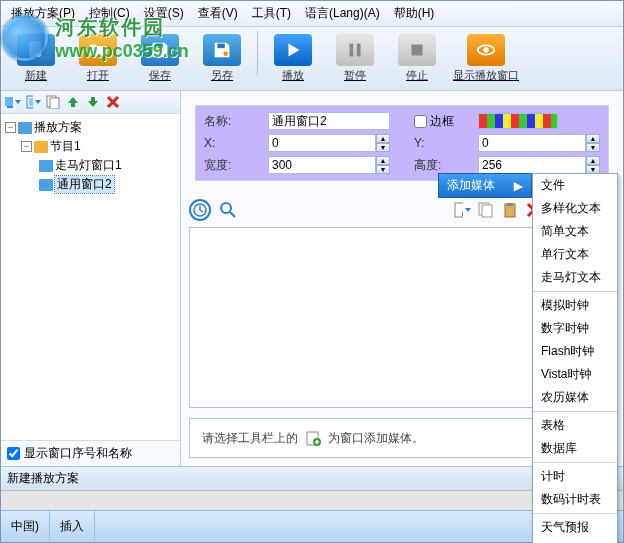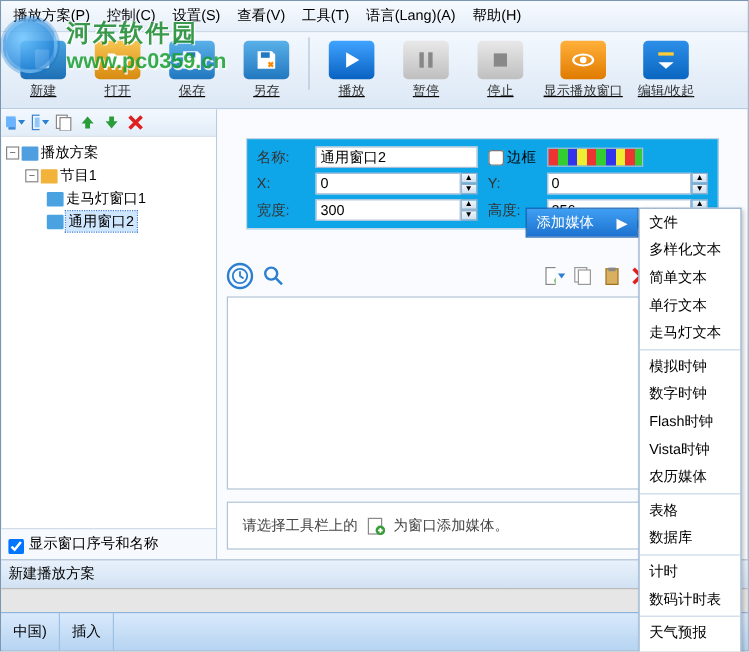--- a/index.html
+++ b/index.html
@@ -24,23 +24,23 @@
 .body-area { display: flex; flex: 1; overflow: hidden; }
 .left-pane { width: 180px; border-right: 1px solid #b8cce0; display: flex; flex-direction: column; background: #fff; }
 .left-tb { display: flex; gap: 4px; padding: 3px 4px; border-bottom: 1px solid #d0dcea; align-items: center; background: linear-gradient(#f3f8fe,#e2edf8); }
 .sm-ic { width: 16px; height: 16px; display: inline-flex; align-items: center; justify-content: center; }
 .tree { flex: 1; padding: 4px 2px; overflow: auto; }
 .tree-node { display: flex; align-items: center; gap: 2px; padding: 1px 0 1px 2px; white-space: nowrap; }
 .ind1 { padding-left: 18px; } .ind2 { padding-left: 36px; }
 .exp { width: 11px; height: 11px; border: 1px solid #888; display: inline-flex; align-items: center; justify-content: center; font-size: 9px; line-height: 1; background: #fff; color: #555; }
 .node-ic { width: 14px; height: 12px; background: #4f9fe0; display: inline-block; border-radius: 1px; }
 .sel { background: #cfe6ff; outline: 1px dotted #3a7bd5; padding: 0 2px; }
-.chk-row { padding: 4px 6px; border-top: 1px solid #d0dcea; display: flex; align-items: flex-end; gap: 4px; background: #f6f9fd; }
+.chk-row { padding: 4px 6px; border-top: 1px solid #d0dcea; display: flex; align-items: center; gap: 4px; background: #f6f9fd; }
 .right-pane { flex: 1; display: flex; flex-direction: column; background: #f9fbfe; }
-.prop-grid { border: 1px solid #c5d5e6; margin: 24px; padding: 6px 8px; background: #0ea5e9; display: grid; grid-template-columns: 40px 1fr 40px 1fr; gap: 4px 9px; align-items: center; }
+.prop-grid { border: 1px solid #c5d5e6; margin: 14px; padding: 6px 8px; background: #c4b5fd; display: grid; grid-template-columns: 40px 1fr 40px 1fr; gap: 4px 24px; align-items: center; }
 .prop-grid label { color: #333; }
 .prop-grid input[type=text] { border: 1px solid #a8bed6; padding: 1px 3px; height: 18px; width: 100%; }
 .spin { display: flex; }
 .spin input { flex: 1; }
 .spin .sp-btns { width: 14px; display: flex; flex-direction: column; }
 .spin .sp-btns div { flex: 1; border: 1px solid #9ab2cc; background: linear-gradient(#f0f6fc,#d0dfef); font-size: 7px; text-align: center; line-height: 7px; }
 .chk { display: inline-flex; align-items: center; gap: 3px; }
 .color-sample { width: 80px; height: 16px; border: 1px solid #a8bed6; background: repeating-linear-gradient(90deg,#e33 0 8px,#3c3 8px 16px,#33e 16px 24px,#ee3 24px 32px); }
 .media-tb { display: flex; gap: 6px; padding: 4px 8px; align-items: center; }
 .media-tb .grow { flex: 1; }
@@ -150,29 +150,20 @@
     </div>
     <div class="tool-btn" style="width:72px">
       <div class="ic ic-eye">
           <svg class="icon-svg" viewBox="0 0 24 24">
             <ellipse cx="12" cy="12" rx="9" ry="5" fill="none" stroke="#fff" stroke-width="2"></ellipse>
             <circle cx="12" cy="12" r="3" fill="#fff"></circle>
           </svg>
         </div>
       <div class="lbl">显示播放窗口</div>
     </div>
-    <div class="tool-btn">
-      <div class="ic ic-collapse">
-          <svg class="icon-svg" viewBox="0 0 24 24">
-            <path d="M5 14l7 6 7-6z" fill="#fff"></path>
-            <rect x="5" y="5" width="14" height="3" fill="#ffcc33"></rect>
-          </svg>
-        </div>
-      <div class="lbl">编辑/收起</div>
-    </div>
   </div>
 
   <div class="body-area">
 
     <div class="left-pane">
       <div class="left-tb">
         <span class="sm-ic">
             <svg width="16" height="16">
               <rect x="2" y="5" width="10" height="9" fill="#3d88d6"></rect>
               <rect x="0" y="3" width="10" height="9" fill="#6ab4ff"></rect>

